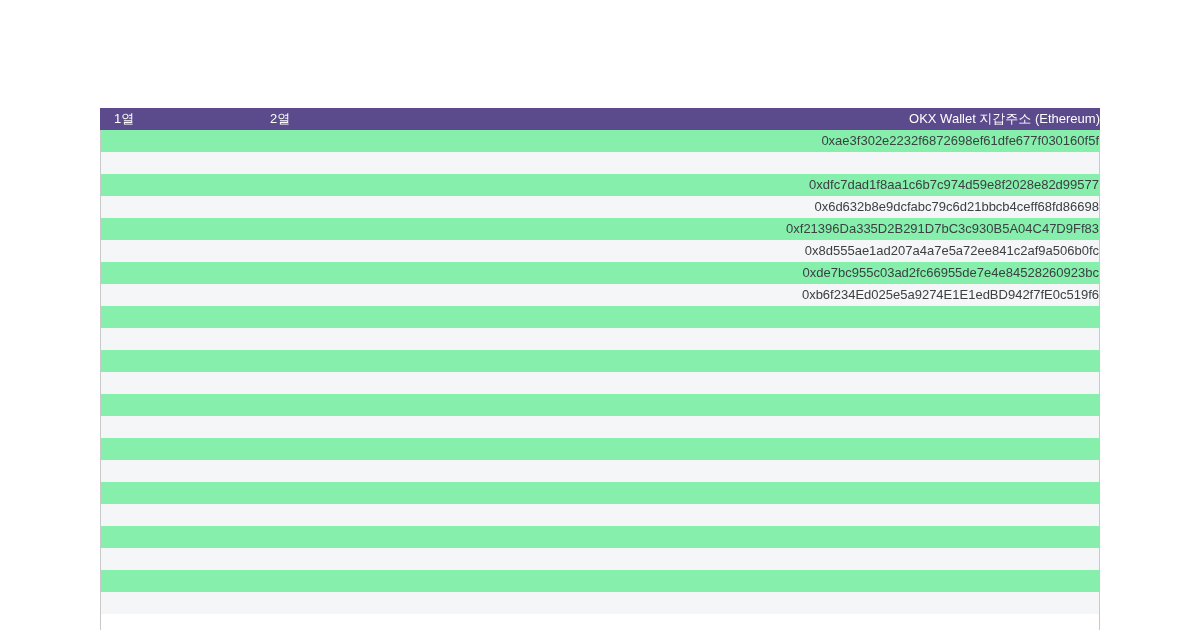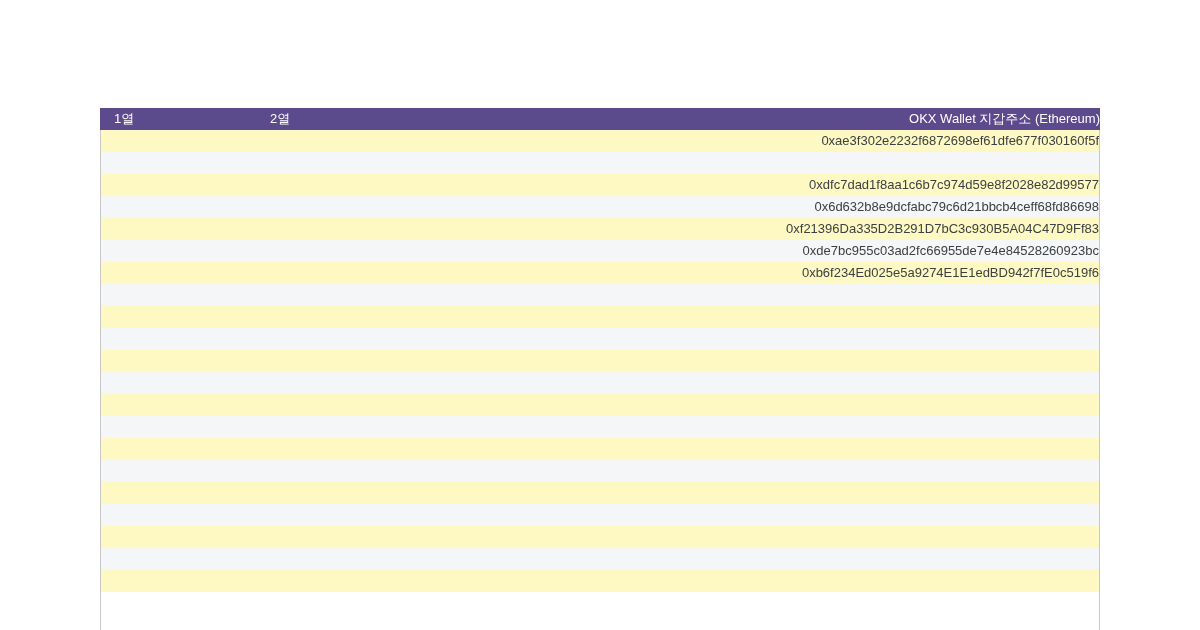--- a/index.html
+++ b/index.html
@@ -46,21 +46,21 @@
     background: #ffffff;
     border-left: 1px solid var(--table-border);
     border-right: 1px solid var(--table-border);
   }
   .row {
     display: flex;
     height: 22px;
     line-height: 22px;
     font-size: 13px;
     color: var(--row-text);
-    background: #fef9c3;
+    background: #86efac;
   }
   .row:nth-child(even) {
     background: var(--row-stripe);
   }
   .cell, .header-cell {
     padding-left: 10px;
     white-space: nowrap;
     overflow: hidden;
   }
   .col-a { width: 160px; flex: 0 0 160px; padding-left: 14px; }
@@ -113,20 +113,27 @@
     <div class="cell col-b"></div>
     <div class="cell col-c"></div>
     <div class="cell col-d"></div>
     <div class="cell col-e">0xf21396Da335D2B291D7bC3c930B5A04C47D9Ff83</div>
   </div>
         <div class="row">
     <div class="cell col-a"></div>
     <div class="cell col-b"></div>
     <div class="cell col-c"></div>
     <div class="cell col-d"></div>
+    <div class="cell col-e">0x8d555ae1ad207a4a7e5a72ee841c2af9a506b0fc</div>
+  </div>
+        <div class="row">
+    <div class="cell col-a"></div>
+    <div class="cell col-b"></div>
+    <div class="cell col-c"></div>
+    <div class="cell col-d"></div>
     <div class="cell col-e">0xde7bc955c03ad2fc66955de7e4e84528260923bc</div>
   </div>
         <div class="row">
     <div class="cell col-a"></div>
     <div class="cell col-b"></div>
     <div class="cell col-c"></div>
     <div class="cell col-d"></div>
     <div class="cell col-e">0xb6f234Ed025e5a9274E1E1edBD942f7fE0c519f6</div>
   </div>
         <div class="row">

